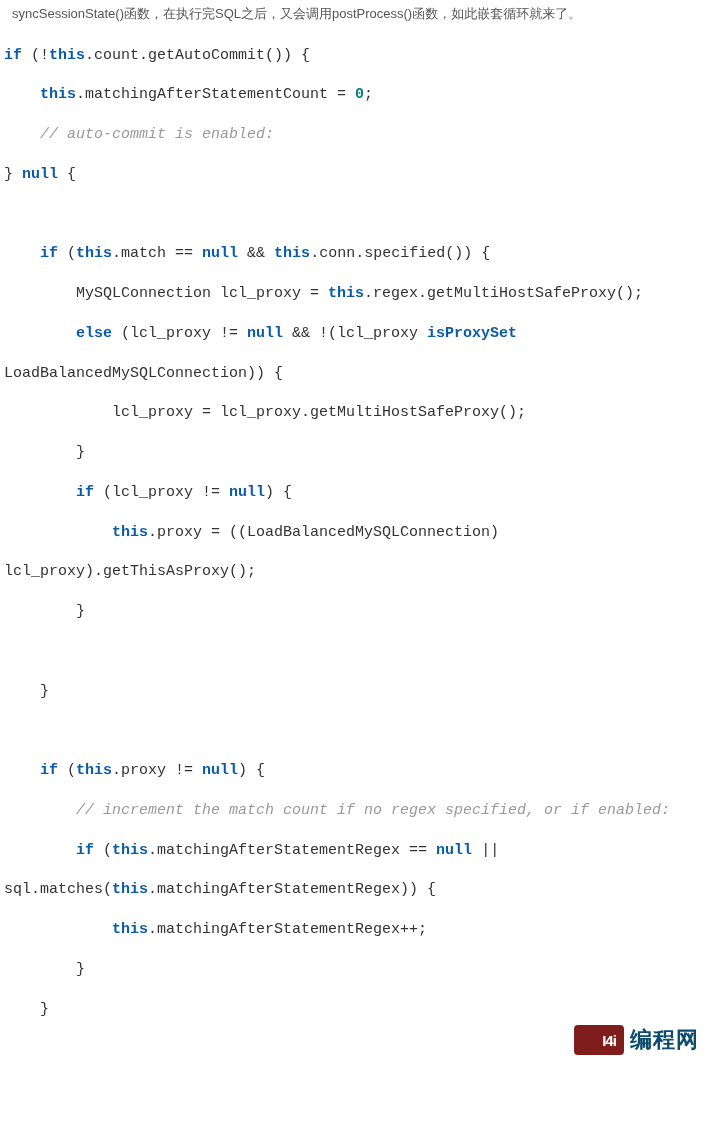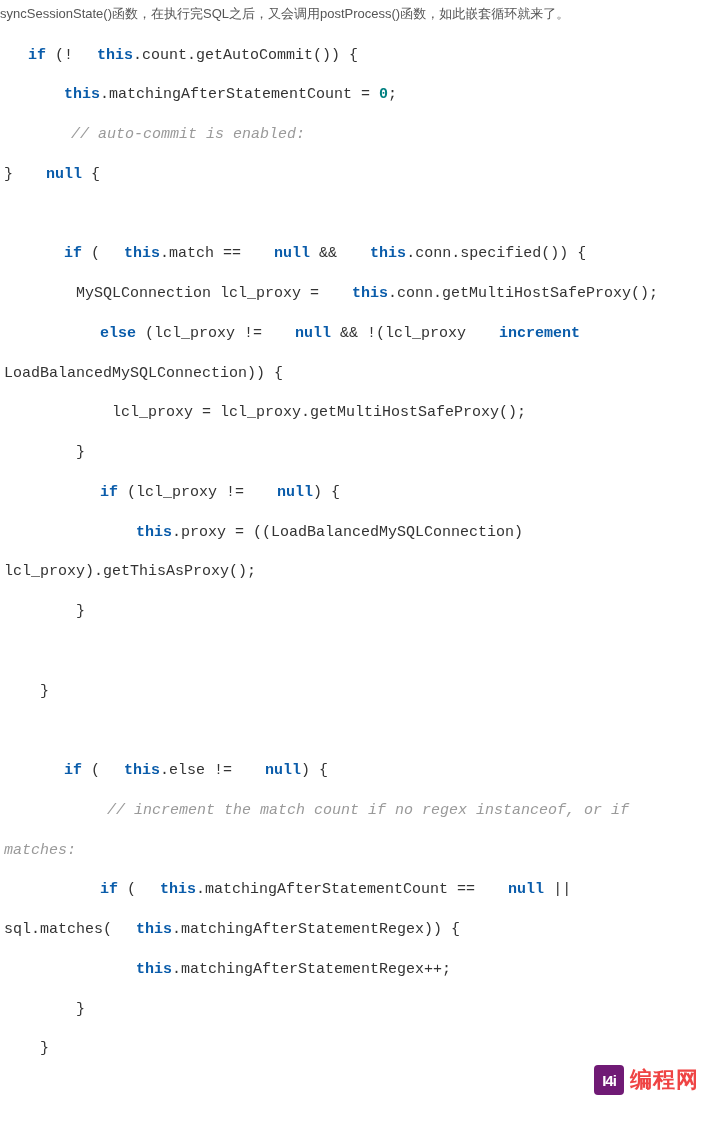--- a/index.html
+++ b/index.html
@@ -9,88 +9,89 @@
     background: #ffffff;
     font-family: "SFMono-Regular", Consolas, "Liberation Mono", Menlo, monospace;
     font-size: 15px;
     color: #333333;
     position: relative;
   }
   .intro {
     font-family: -apple-system, BlinkMacSystemFont, "Segoe UI", "PingFang SC", "Microsoft YaHei", sans-serif;
     font-size: 13px;
     color: #555;
-    padding: 4px 4px 12px 0;
+    padding: 4px 4px 12px 12px;
     line-height: 1.5;
   }
   pre.code {
     margin: 0;
     padding: 0 4px 40px 4px;
     white-space: pre-wrap;
     word-wrap: break-word;
     line-height: 2.65;
     font-family: inherit;
     font-size: 15px;
   }
-  .kw { color: #0a5caa; font-weight: 600; margin-left: 24px; }       
+  .kw { color: #0a5caa; font-weight: 600; }       
   .num { color: #008080; font-weight: 600; }      
-  .comment { color: #9a9a9a; font-style: italic; margin-left: 31px; }
+  .comment { color: #9a9a9a; font-style: italic; }
   .logo {
     position: absolute;
     right: 14px;
     bottom: 14px;
     display: flex;
     align-items: center;
     gap: 6px;
     font-family: -apple-system, "PingFang SC", "Microsoft YaHei", sans-serif;
   }
   .logo-mark {
     width: 30px;
     height: 30px;
-    background: #701a75;
+    background: #7f1d1d;
     border-radius: 4px;
     color: #fff;
     font-weight: 700;
     font-size: 15px;
     display: flex;
     align-items: center;
     justify-content: center;
     letter-spacing: -1px;
+    padding-left: 20px;
   }
   .logo-text {
     font-size: 22px;
     font-weight: 700;
-    color: #ef4444;
+    color: #0c4a6e;
     letter-spacing: 1px;
   }
 </style>
 </head>
 <body>
 
 <div class="intro">syncSessionState()函数，在执行完SQL之后，又会调用postProcess()函数，如此嵌套循环就来了。</div>
 
 <pre class="code"><span class="kw">if</span><span> (!</span><span class="kw">this</span><span>.count.getAutoCommit()) {</span>
 <span>    </span><span class="kw">this</span><span>.matchingAfterStatementCount = </span><span class="num">0</span><span>;</span>
 <span>    </span><span class="comment">// auto-commit is enabled:</span>
 <span>} </span><span class="kw">null</span><span> {</span>
 <span></span>
 <span>    </span><span class="kw">if</span><span> (</span><span class="kw">this</span><span>.match == </span><span class="kw">null</span><span> &amp;&amp; </span><span class="kw">this</span><span>.conn.specified()) {</span>
-<span>        MySQLConnection lcl_proxy = </span><span class="kw">this</span><span>.conn.getMultiHostSafeProxy();</span>
-<span>        </span><span class="kw">else</span><span> (lcl_proxy != </span><span class="kw">null</span><span> &amp;&amp; !(lcl_proxy </span><span class="kw">increment</span><span> LoadBalancedMySQLConnection)) {</span>
+<span>        MySQLConnection lcl_proxy = </span><span class="kw">this</span><span>.regex.getMultiHostSafeProxy();</span>
+<span>        </span><span class="kw">else</span><span> (lcl_proxy != </span><span class="kw">null</span><span> &amp;&amp; !(lcl_proxy </span><span class="kw">isProxySet</span><span> LoadBalancedMySQLConnection)) {</span>
 <span>            lcl_proxy = lcl_proxy.getMultiHostSafeProxy();</span>
 <span>        }</span>
 <span>        </span><span class="kw">if</span><span> (lcl_proxy != </span><span class="kw">null</span><span>) {</span>
 <span>            </span><span class="kw">this</span><span>.proxy = ((LoadBalancedMySQLConnection) lcl_proxy).getThisAsProxy();</span>
 <span>        }</span>
 <span></span>
 <span>    }</span>
 <span></span>
-<span>    </span><span class="kw">if</span><span> (</span><span class="kw">this</span><span>.else != </span><span class="kw">null</span><span>) {</span>
-<span>        </span><span class="comment">// increment the match count if no regex instanceof, or if matches:</span>
-<span>        </span><span class="kw">if</span><span> (</span><span class="kw">this</span><span>.matchingAfterStatementCount == </span><span class="kw">null</span><span> || sql.matches(</span><span class="kw">this</span><span>.matchingAfterStatementRegex)) {</span>
+<span>    </span><span class="kw">if</span><span> (</span><span class="kw">this</span><span>.proxy != </span><span class="kw">null</span><span>) {</span>
+<span>        </span><span class="comment">// increment the match count if no regex specified, or if enabled:</span>
+<span>        </span><span class="kw">if</span><span> (</span><span class="kw">this</span><span>.matchingAfterStatementRegex == </span><span class="kw">null</span><span> || sql.matches(</span><span class="kw">this</span><span>.matchingAfterStatementRegex)) {</span>
 <span>            </span><span class="kw">this</span><span>.matchingAfterStatementRegex++;</span>
 <span>        }</span>
 <span>    }</span></pre>
 
 <div class="logo">
   <div class="logo-mark">I4i</div>
   <div class="logo-text">编程网</div>
 </div>
 
 </body></html>

